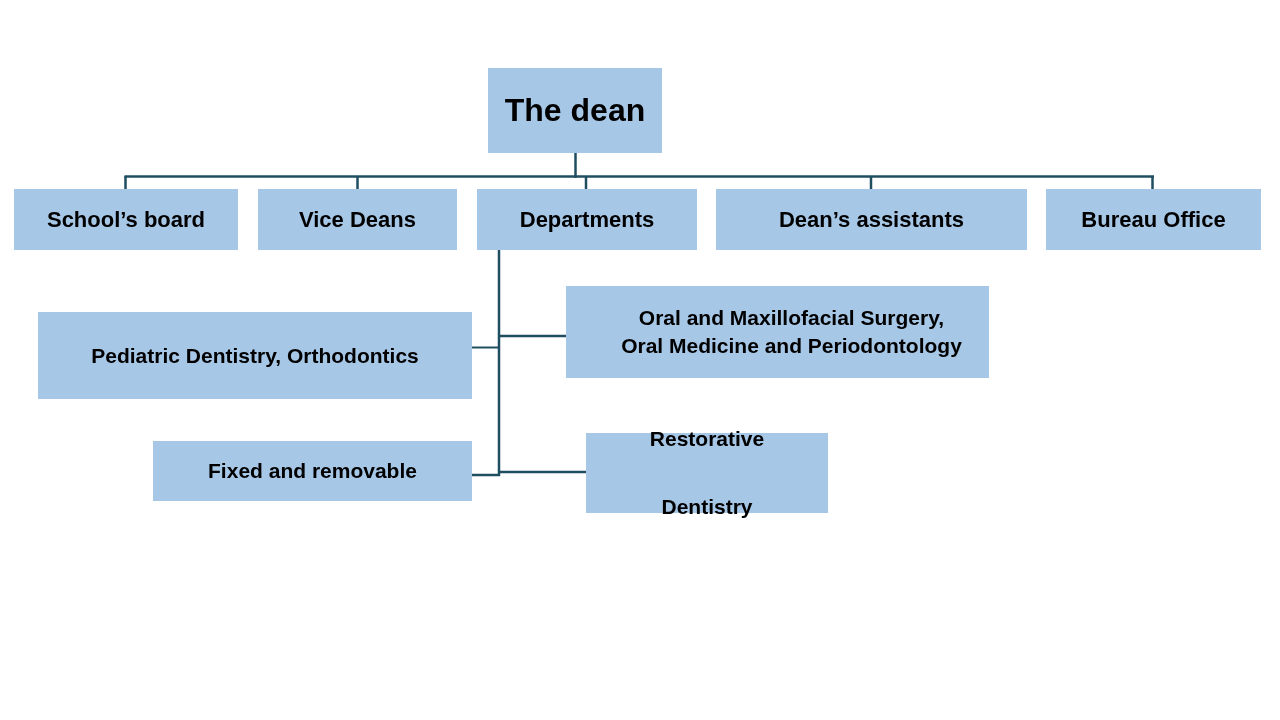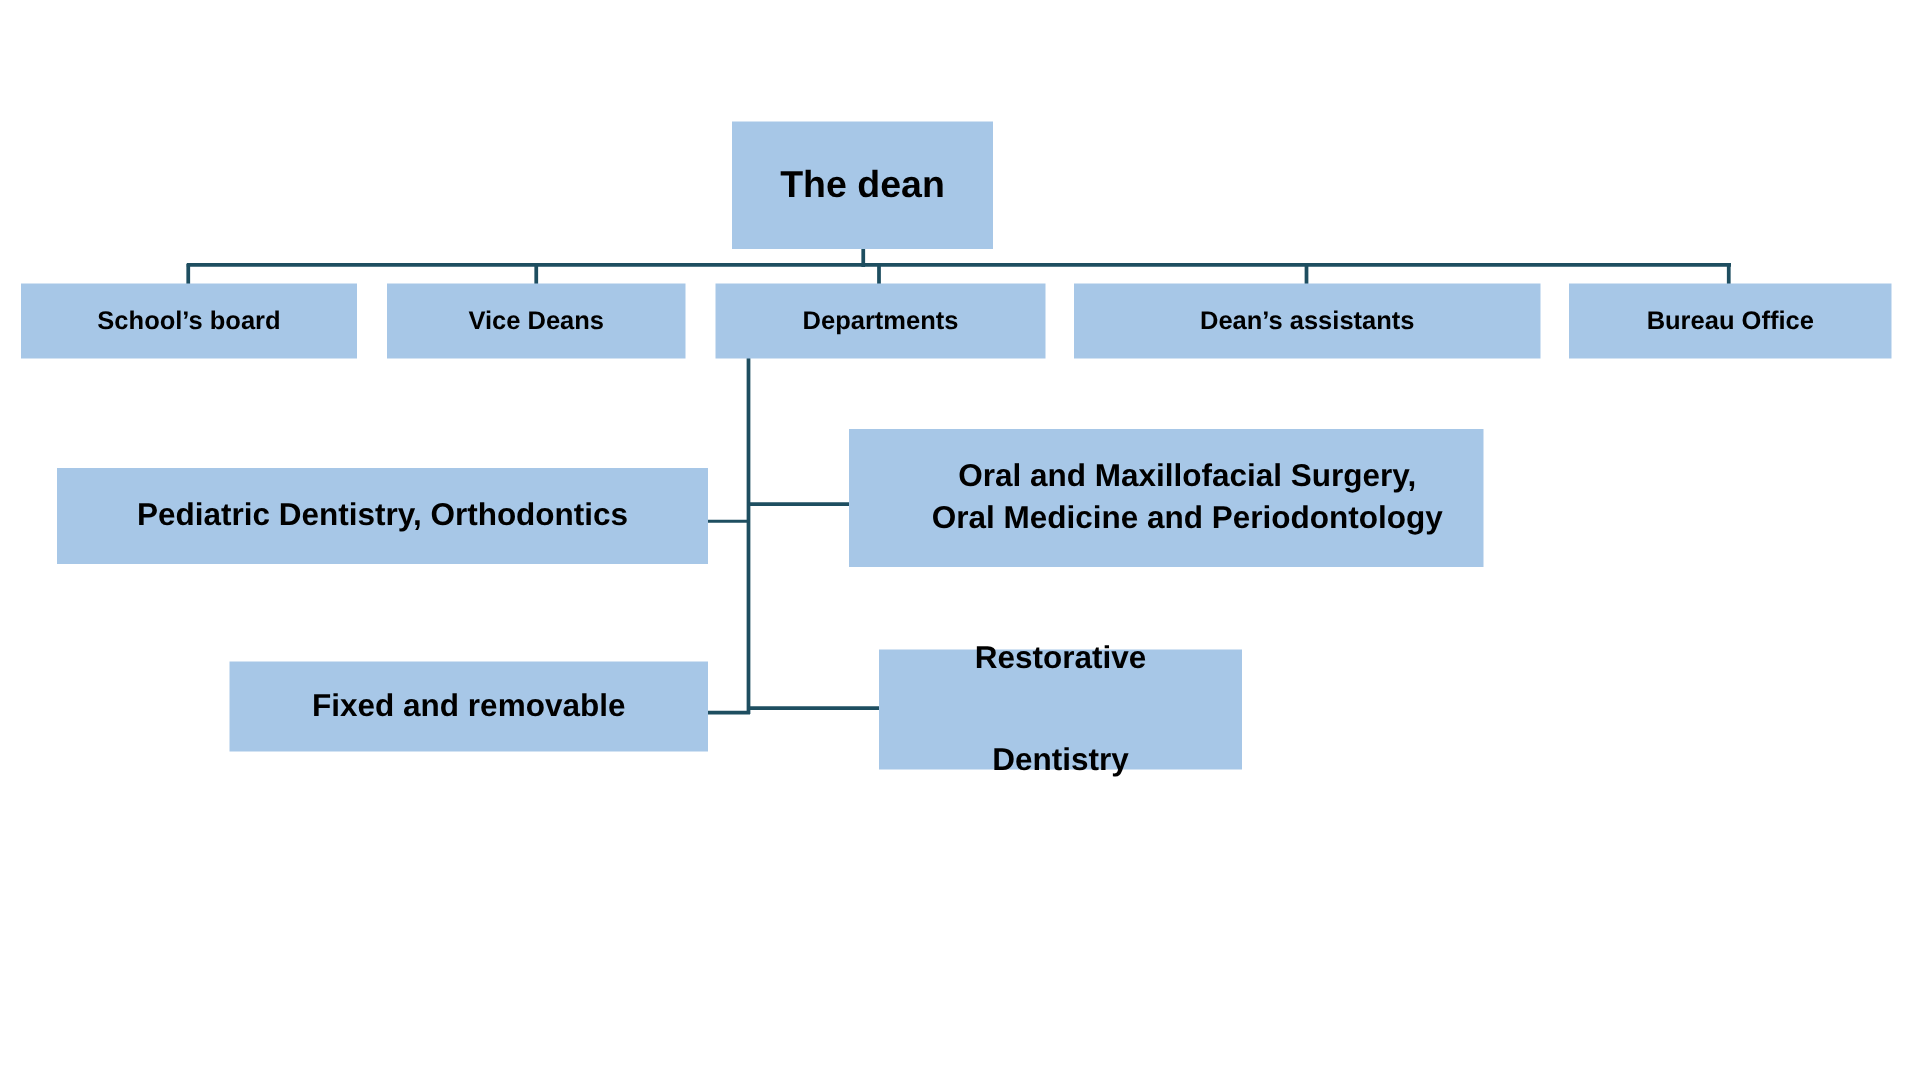--- a/index.html
+++ b/index.html
@@ -35,29 +35,29 @@
     color: var(--text);
     font-weight: bold;
     display: flex;
     flex-direction: column;
     align-items: center;
     justify-content: center;
     text-align: center;
     box-sizing: border-box;
     line-height: 1.32;
   }
-  #node-dean   { left: 488px; top: 68px;  width: 174px; height: 85px; font-size: 25px; margin-top: 13px; }
-  .row2        { top: 189px; height: 50px; font-size: 17px; }
+  #node-dean   { left: 488px; top: 68px;  width: 174px; height: 85px; font-size: 32px; }
+  .row2        { top: 189px; height: 61px; font-size: 22px; }
   #node-schools-board    { left: 14px;   width: 224px; }
   #node-vice-deans       { left: 258px;  width: 199px; align-items: center; }
   #node-departments      { left: 477px;  width: 220px; }
   #node-deans-assistants { left: 716px;  width: 311px; }
   #node-bureau-office    { left: 1046px; width: 215px; }
   .dept { font-size: 21px; }
-  #node-pediatric    { left: 38px;  top: 312px; width: 434px; height: 64px; justify-content: center; }
+  #node-pediatric    { left: 38px;  top: 312px; width: 434px; height: 87px; justify-content: center; }
   #node-oral-surgery { left: 566px; top: 286px; width: 423px; height: 92px; padding-left: 28px; }
   #node-fixed-prost  { left: 153px; top: 441px; width: 319px; height: 60px; }
   #node-restorative  { left: 586px; top: 433px; width: 242px; height: 80px; gap: 40px; }
   .node .line { display: block; }
 </style>
 </head>
 <body>
 
 <div class="canvas">
 

